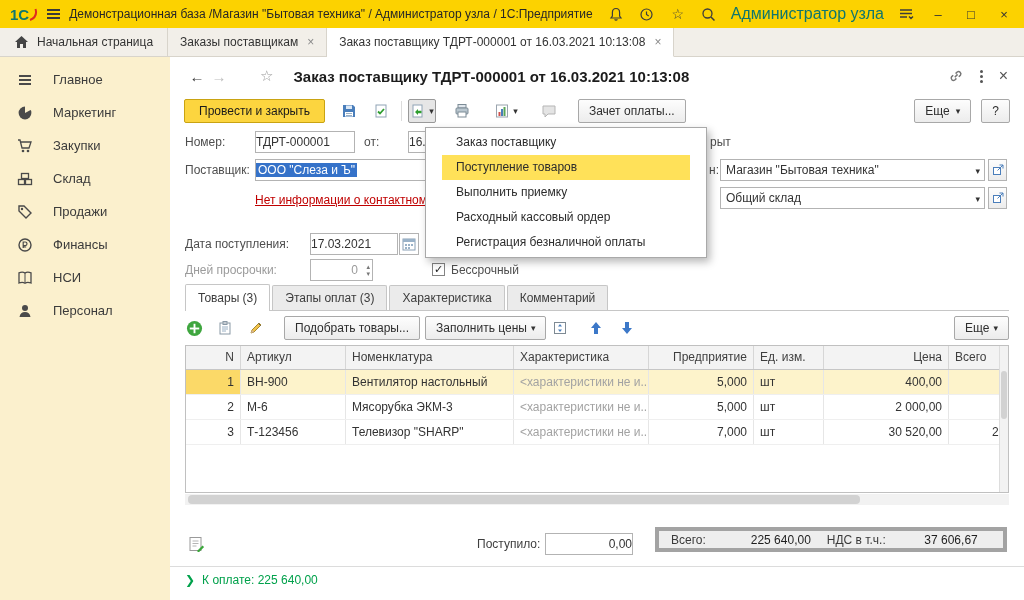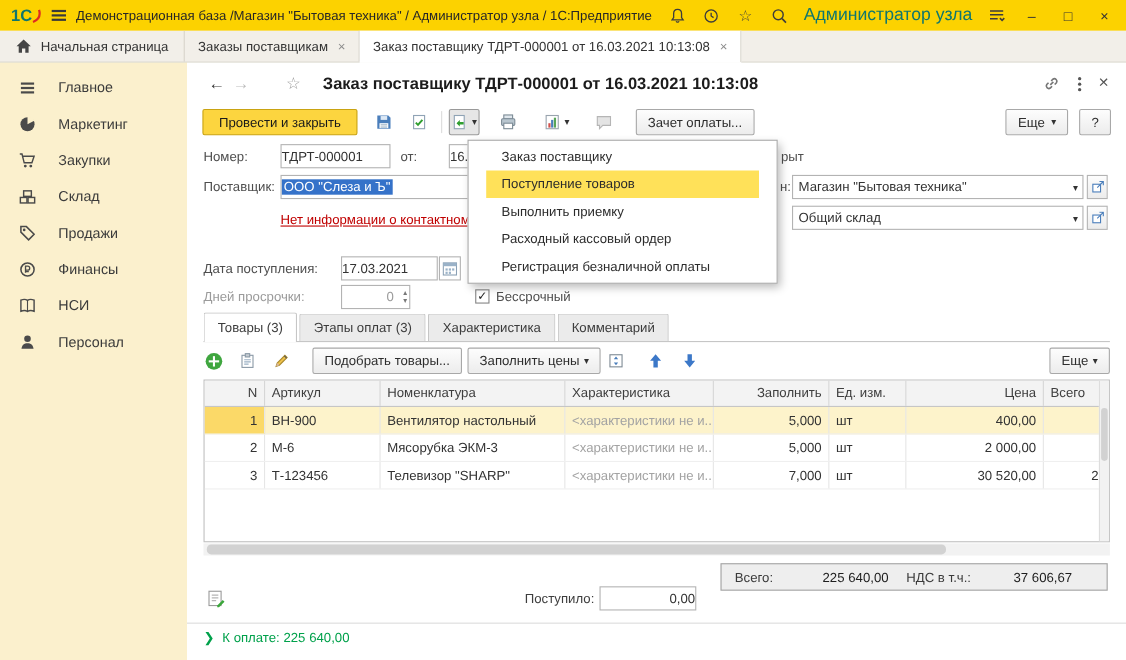--- a/index.html
+++ b/index.html
@@ -100,21 +100,21 @@
   .c-price{width:125px;text-align:right}
   .c-total{width:110px;text-align:right}
   .trow.selected{background:#fdf3cb}
   .trow.selected .c-n{background:#fbd968}
   .vsb{width:9px;background:#f2f2f2;border-left:1px solid #ddd;position:relative;cursor:pointer}
   .vsb .thumb{position:absolute;left:1px;top:25px;width:6px;height:48px;background:#d2d2d2;border-radius:3px}
   .hsb{position:absolute;left:15px;top:437px;width:824px;height:11px;background:#f2f2f2;cursor:pointer}
   .hsb .thumb{position:absolute;left:3px;top:1px;width:672px;height:9px;background:#d2d2d2;border-radius:4px}
 
   
-  .totals{position:absolute;left:485px;top:455px;width:352px;height:25px;background:#eeeeee;border:1px solid #a3a3a3;display:flex;align-items:center;padding:0 12px;font-size:12px;color:#3a3a3a}
+  .totals{position:absolute;left:485px;top:470px;width:352px;height:25px;background:#eeeeee;border:4px solid #a3a3a3;display:flex;align-items:center;padding:0 12px;font-size:12px;color:#3a3a3a}
   .totals .val{text-align:right;color:#1e1e1e}
   .sep-line{position:absolute;left:0;top:509px;width:100%;height:1px;background:#dcdcdc}
   .pay-link{position:absolute;left:15px;top:516px;display:flex;align-items:center;gap:7px;color:#00a14b;font-size:12px;cursor:pointer}
   .pay-link .chev{font-weight:bold;font-size:12px}
 </style>
 </head>
 <body>
 
 <div class="screen">
 
@@ -461,21 +461,21 @@
     </div>
 
     <div class="table-wrap">
       <div class="tclip">
         <div class="tinner">
           <div class="thead">
             <div class="tc c-n">N</div>
             <div class="tc c-art">Артикул</div>
             <div class="tc c-nom">Номенклатура</div>
             <div class="tc c-char" style="color:#3e3e3e">Характеристика</div>
-            <div class="tc c-qty">Заполнить</div>
+            <div class="tc c-qty">Предприятие</div>
             <div class="tc c-unit">Ед. изм.</div>
             <div class="tc c-price">Цена</div>
             <div class="tc c-total" style="text-align:left">Всего</div>
           </div>
           <div class="trow selected">
             <div class="tc c-n">1</div>
             <div class="tc c-art">ВН-900</div>
             <div class="tc c-nom">Вентилятор настольный</div>
             <div class="tc c-char">&lt;характеристики не и...</div>
             <div class="tc c-qty">5,000</div>

